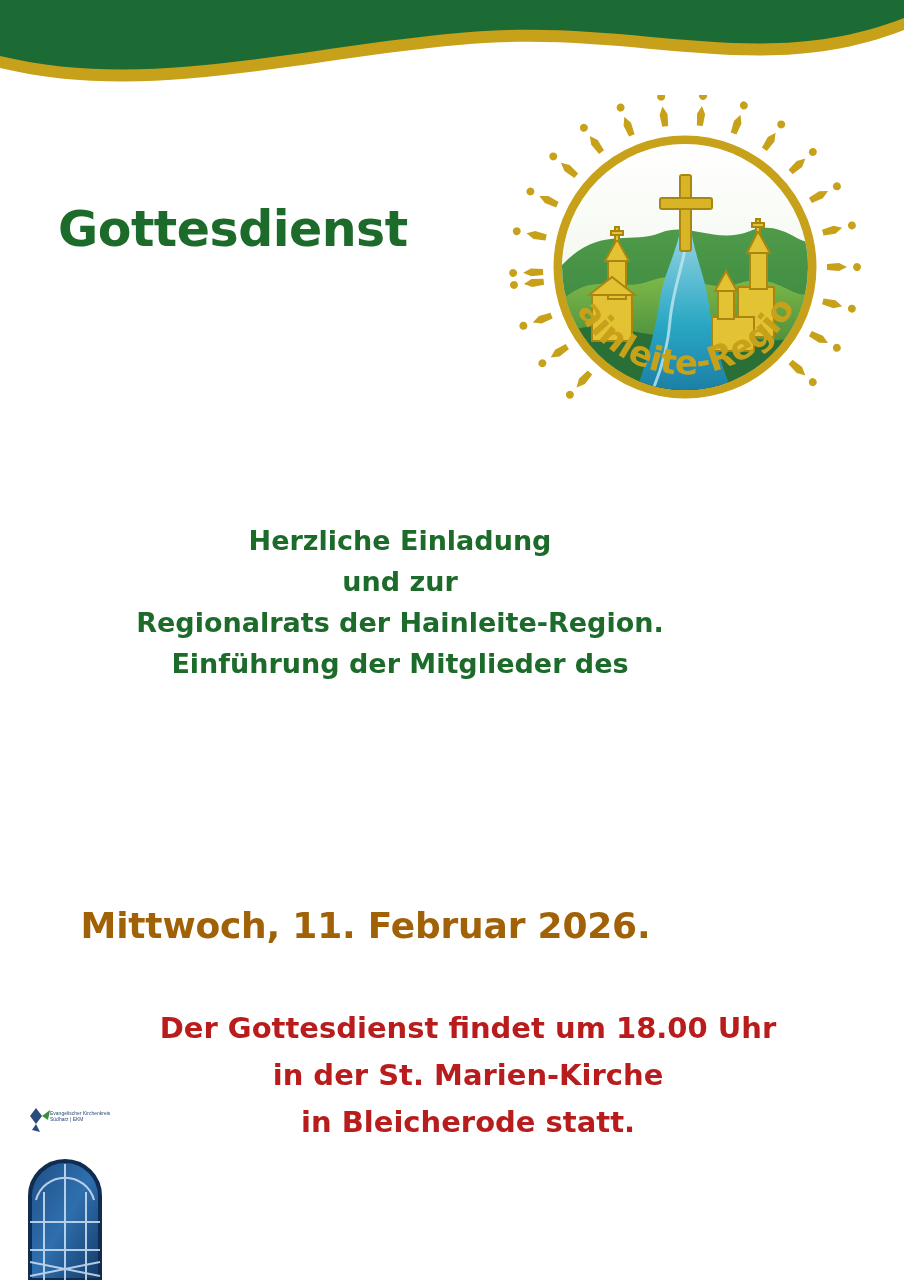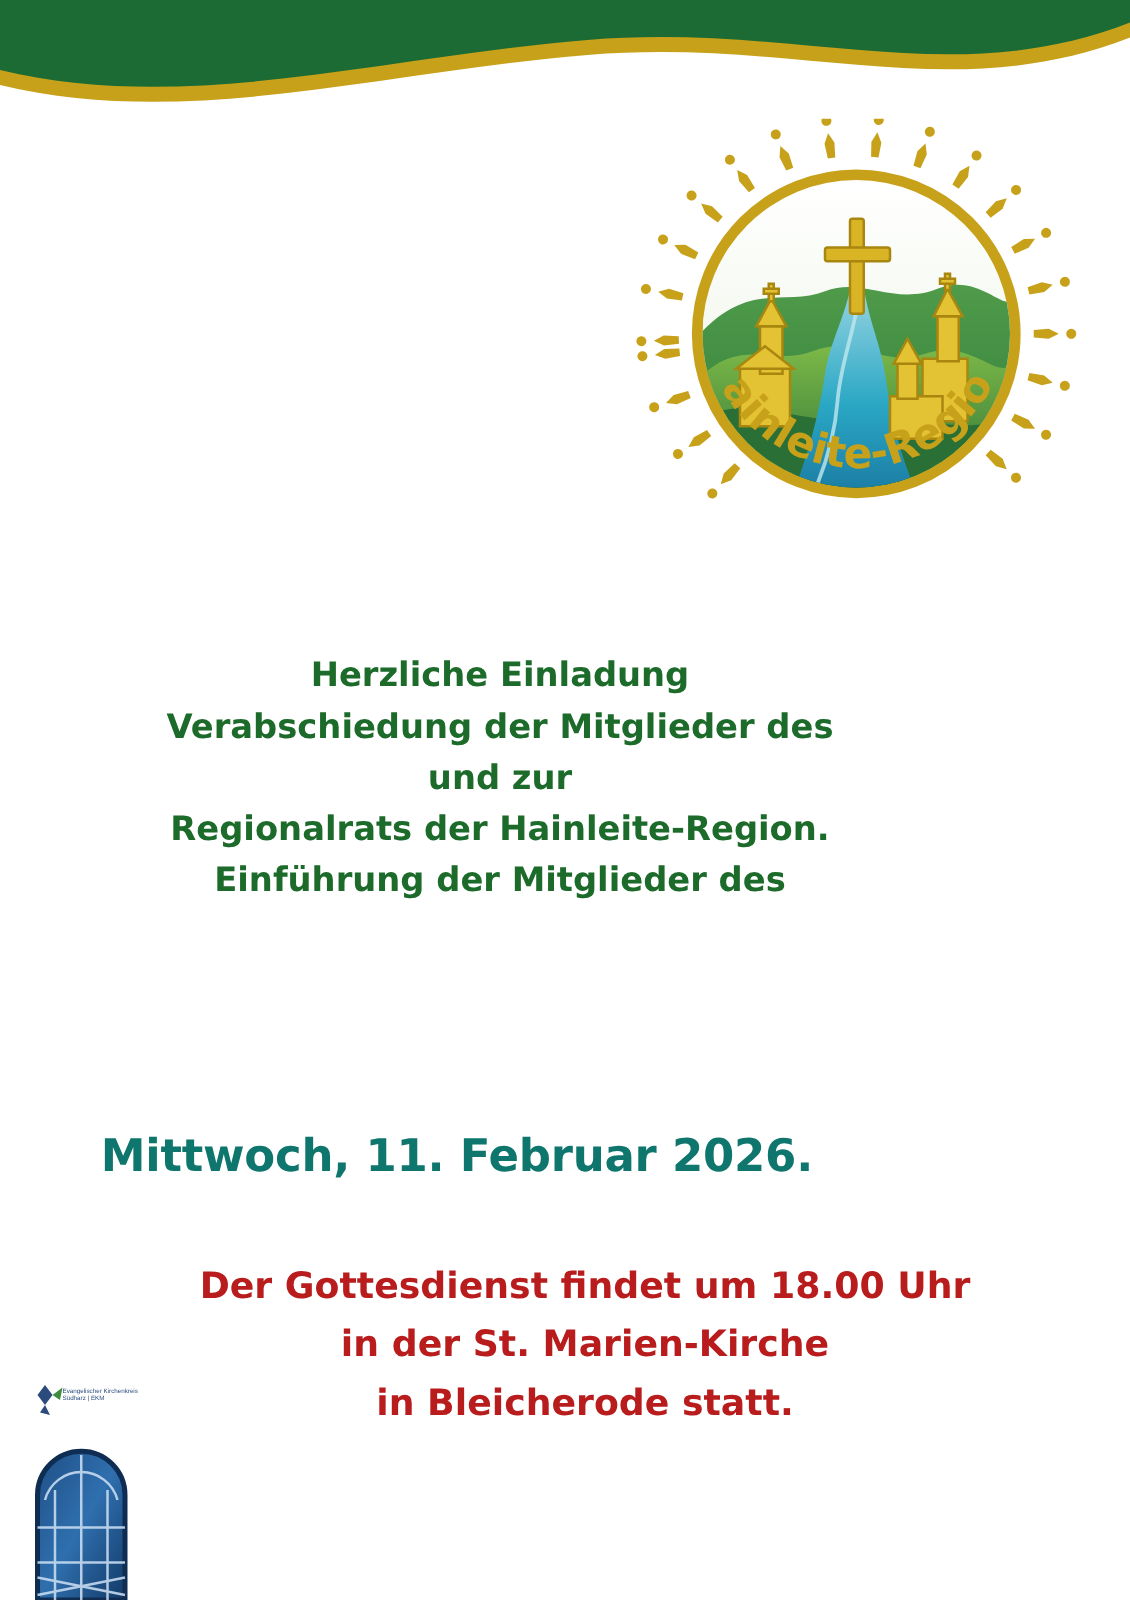--- a/index.html
+++ b/index.html
@@ -65,21 +65,21 @@
   }
   .invite .ln { display: block; }
 
   
   .date-line {
     position: absolute;
     left: 0;
     top: 905px;
     width: 731px;
     text-align: center;
-    color: #0f766e;
+    color: #a16207;
     font-weight: bold;
     font-size: 36px;
     letter-spacing: -0.2px;
   }
 
   
   .place {
     position: absolute;
     left: 16px;
     top: 1005px;
@@ -129,20 +129,21 @@
 
     <path d="M0,0 H904 V8 C770,62 650,12 470,26 C300,40 150,86 0,50 Z" fill="#6aa832" opacity="0.0"></path>
 
     <path d="M0,56 C150,92 300,46 470,32 C640,18 760,74 904,18 L904,30 C760,86 640,30 470,44 C300,58 150,104 0,68 Z" fill="#c8a11a"></path>
 
     <path d="M0,64 C150,100 300,54 470,40 C640,26 760,82 904,26 L904,40 C760,96 640,40 470,54 C300,68 150,112 0,78 Z" fill="#7ab648" opacity="0.0"></path>
   </svg>
 </div>
 
 <div class="headline">
+  <span class="headline-line">Gottesdienst</span>
 </div>
 
 <div class="logo">
   <svg width="370" height="370" viewBox="0 0 370 370" xmlns="http://www.w3.org/2000/svg">
     <defs>
       <clipPath id="circleClip">
         <circle cx="185" cy="172" r="123"></circle>
       </clipPath>
       <linearGradient id="skyGrad" x1="0" y1="0" x2="0" y2="1">
         <stop offset="0%" stop-color="#ffffff"></stop>
@@ -276,21 +277,20 @@
     </g>
 
     <text font-family="DejaVu Sans, sans-serif" font-size="34" font-weight="bold" fill="#c8a11a">
       <textPath href="#arcPath" startOffset="50%" text-anchor="middle">Hainleite-Region</textPath>
     </text>
   </svg>
 </div>
 
 <div class="invite">
   <span class="ln">Herzliche Einladung</span>
-  <span class="ln">Verabschiedung der Mitglieder des</span>
   <span class="ln">und zur</span>
   <span class="ln">Regionalrats der Hainleite-Region.</span>
   <span class="ln">Einführung der Mitglieder des</span>
 </div>
 
 <div class="date-line">Mittwoch, 11. Februar 2026.</div>
 
 <div class="place">
   <span class="ln">Der Gottesdienst findet um 18.00 Uhr</span>
   <span class="ln">in der St. Marien-Kirche</span>

